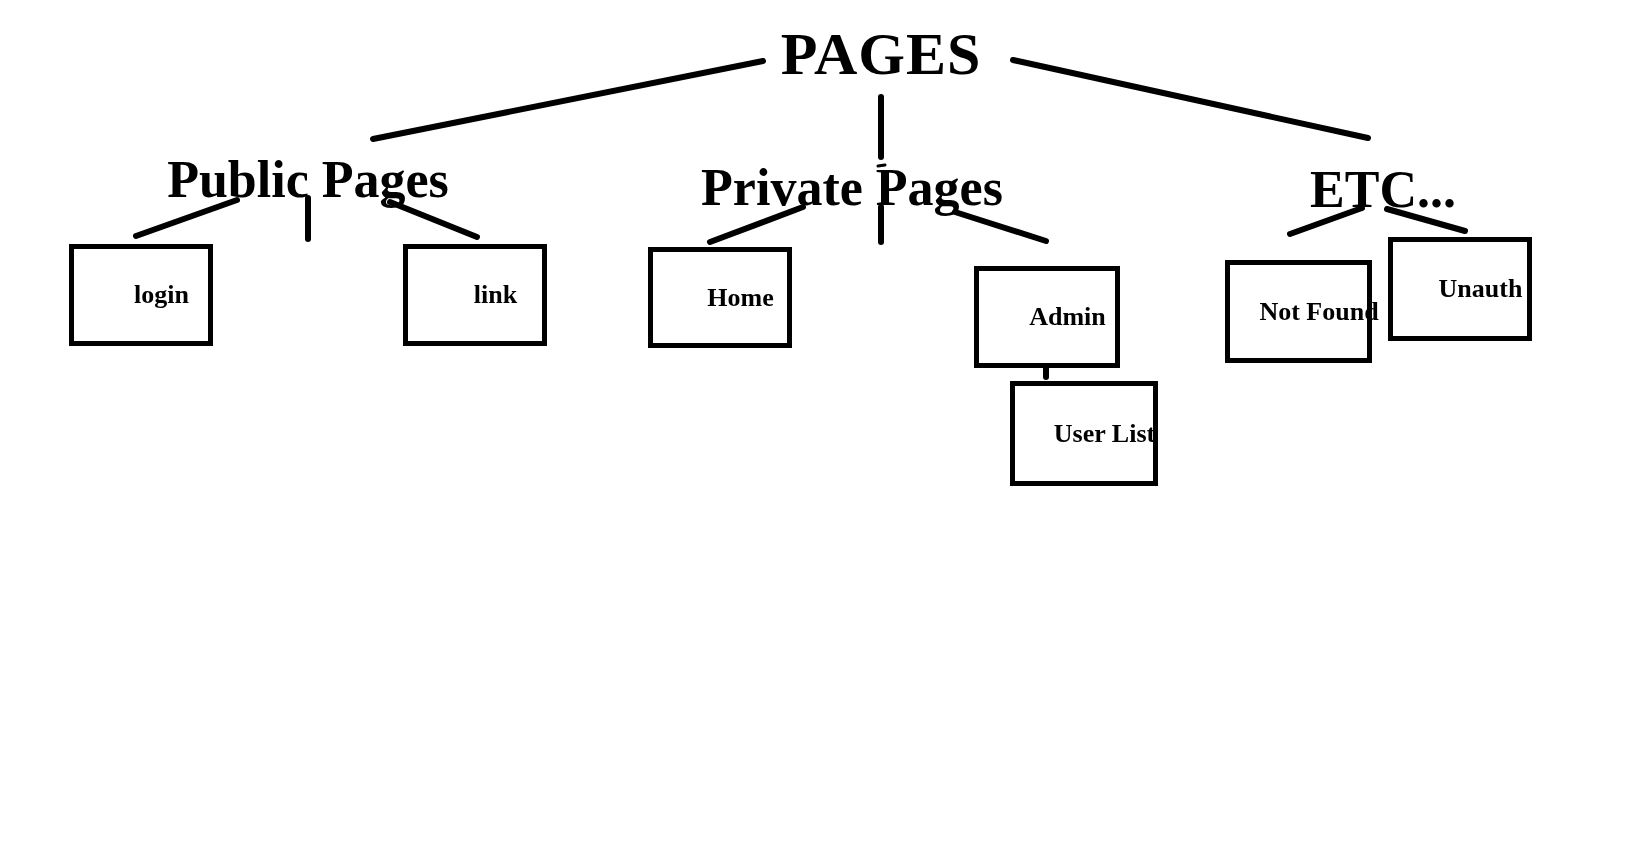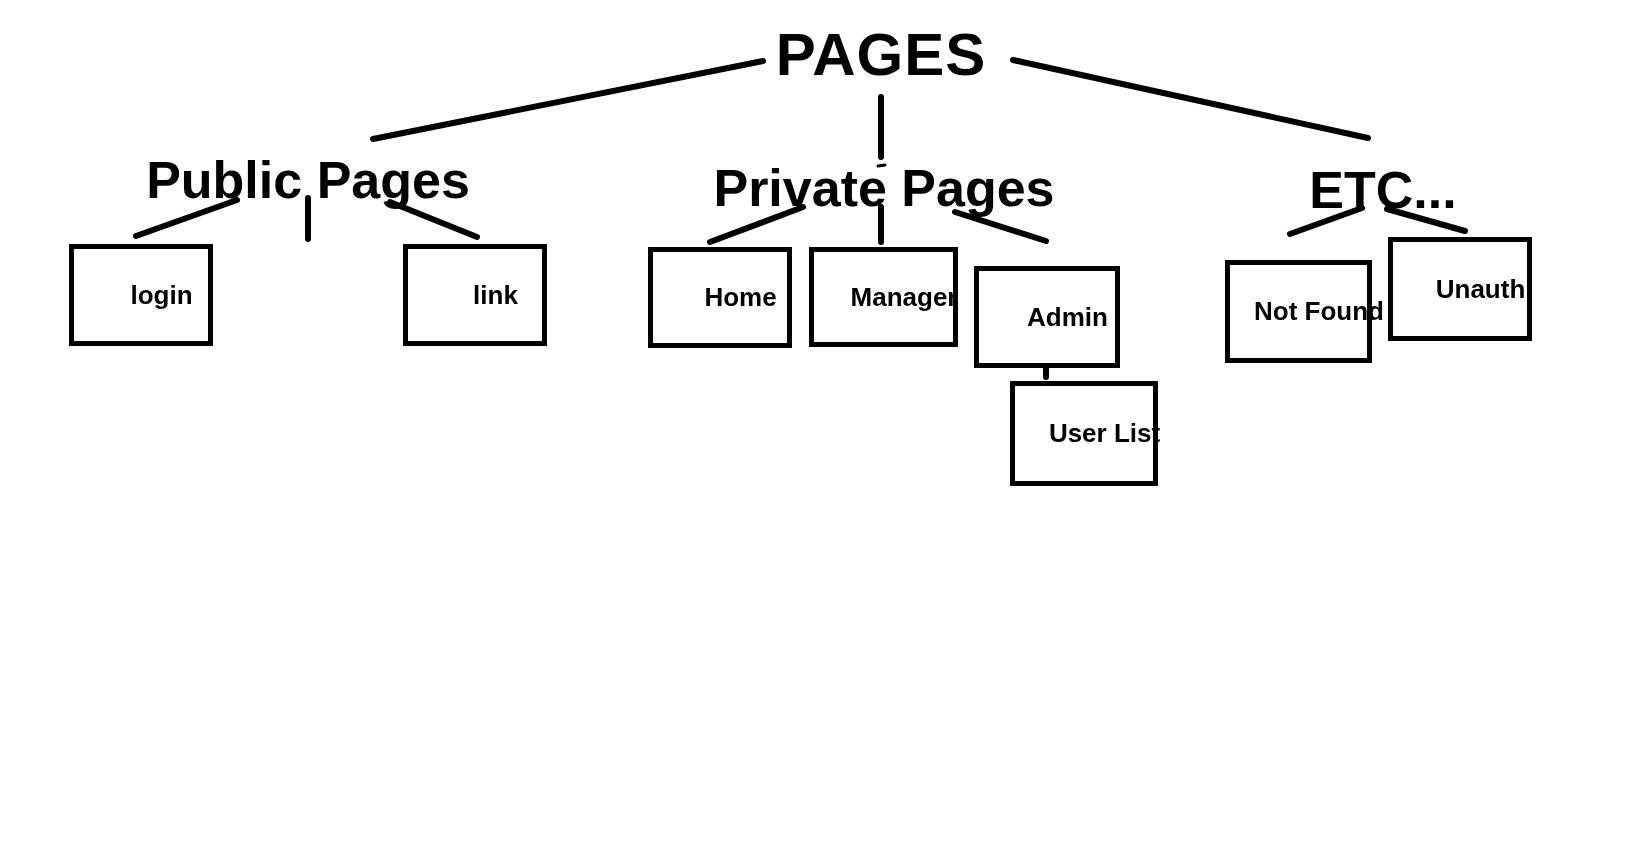--- a/index.html
+++ b/index.html
@@ -2,21 +2,21 @@
 <html style="--bg: #ffffff; --line: #000000; --text: #000000;"><head>
 <meta charset="utf-8">
 <style>
   html, body { margin: 0; padding: 0; background: #ffffff; }
   .stage {
     position: relative;
     width: 1633px;
     height: 849px;
     background: var(--bg, #ffffff);
     color: var(--text, #000000);
-    font-family: Liberation Sans, sans-serif;
+    font-family: Liberation Serif, serif;
     overflow: hidden;
   }
   .lines {
     position: absolute;
     left: 0; top: 0;
     width: 1633px; height: 851px;
   }
   .lines line {
     stroke: var(--line, #000000);
     stroke-width: 6;
@@ -74,27 +74,26 @@
 
     <line x1="1046" y1="351" x2="1046" y2="377"></line>
 
     <line x1="1362" y1="208" x2="1290" y2="234"></line>
     <line x1="1387" y1="209" x2="1465" y2="231"></line>
   </svg>
 
   <div class="root-title" style="left:881px; top:20px;">PAGES</div>
 
   <div class="group-heading" style="left:308px; top:150px;">Public Pages</div>
-  <div class="group-heading" style="left:884px; top:158px;">Private Pages</div>
+  <div class="group-heading" style="left:852px; top:158px;">Private Pages</div>
   <div class="group-heading" style="left:1383px; top:160px;">ETC...</div>
 
   <div class="node" style="left:69px; top:244px; width:144px; height:102px;">login</div>
   <div class="node" style="left:403px; top:244px; width:144px; height:102px;">link</div>
 
   <div class="node" style="left:648px; top:247px; width:144px; height:101px;text-align:right;">Home</div>
-  <div class="node" style="left:809px; top:247px; width:149px; height:100px;">Manager</div>
   <div class="node" style="left:974px; top:246px; width:146px; height:102px;margin-top:20px;">Admin</div>
   <div class="node" style="left:1010px; top:381px; width:148px; height:105px;">User List</div>
 
   <div class="node" style="left:1225px; top:240px; width:147px; height:103px;margin-top:20px;">Not Found</div>
   <div class="node" style="left:1388px; top:237px; width:144px; height:104px;">Unauth</div>
 
 </div>
 
 </body></html>

